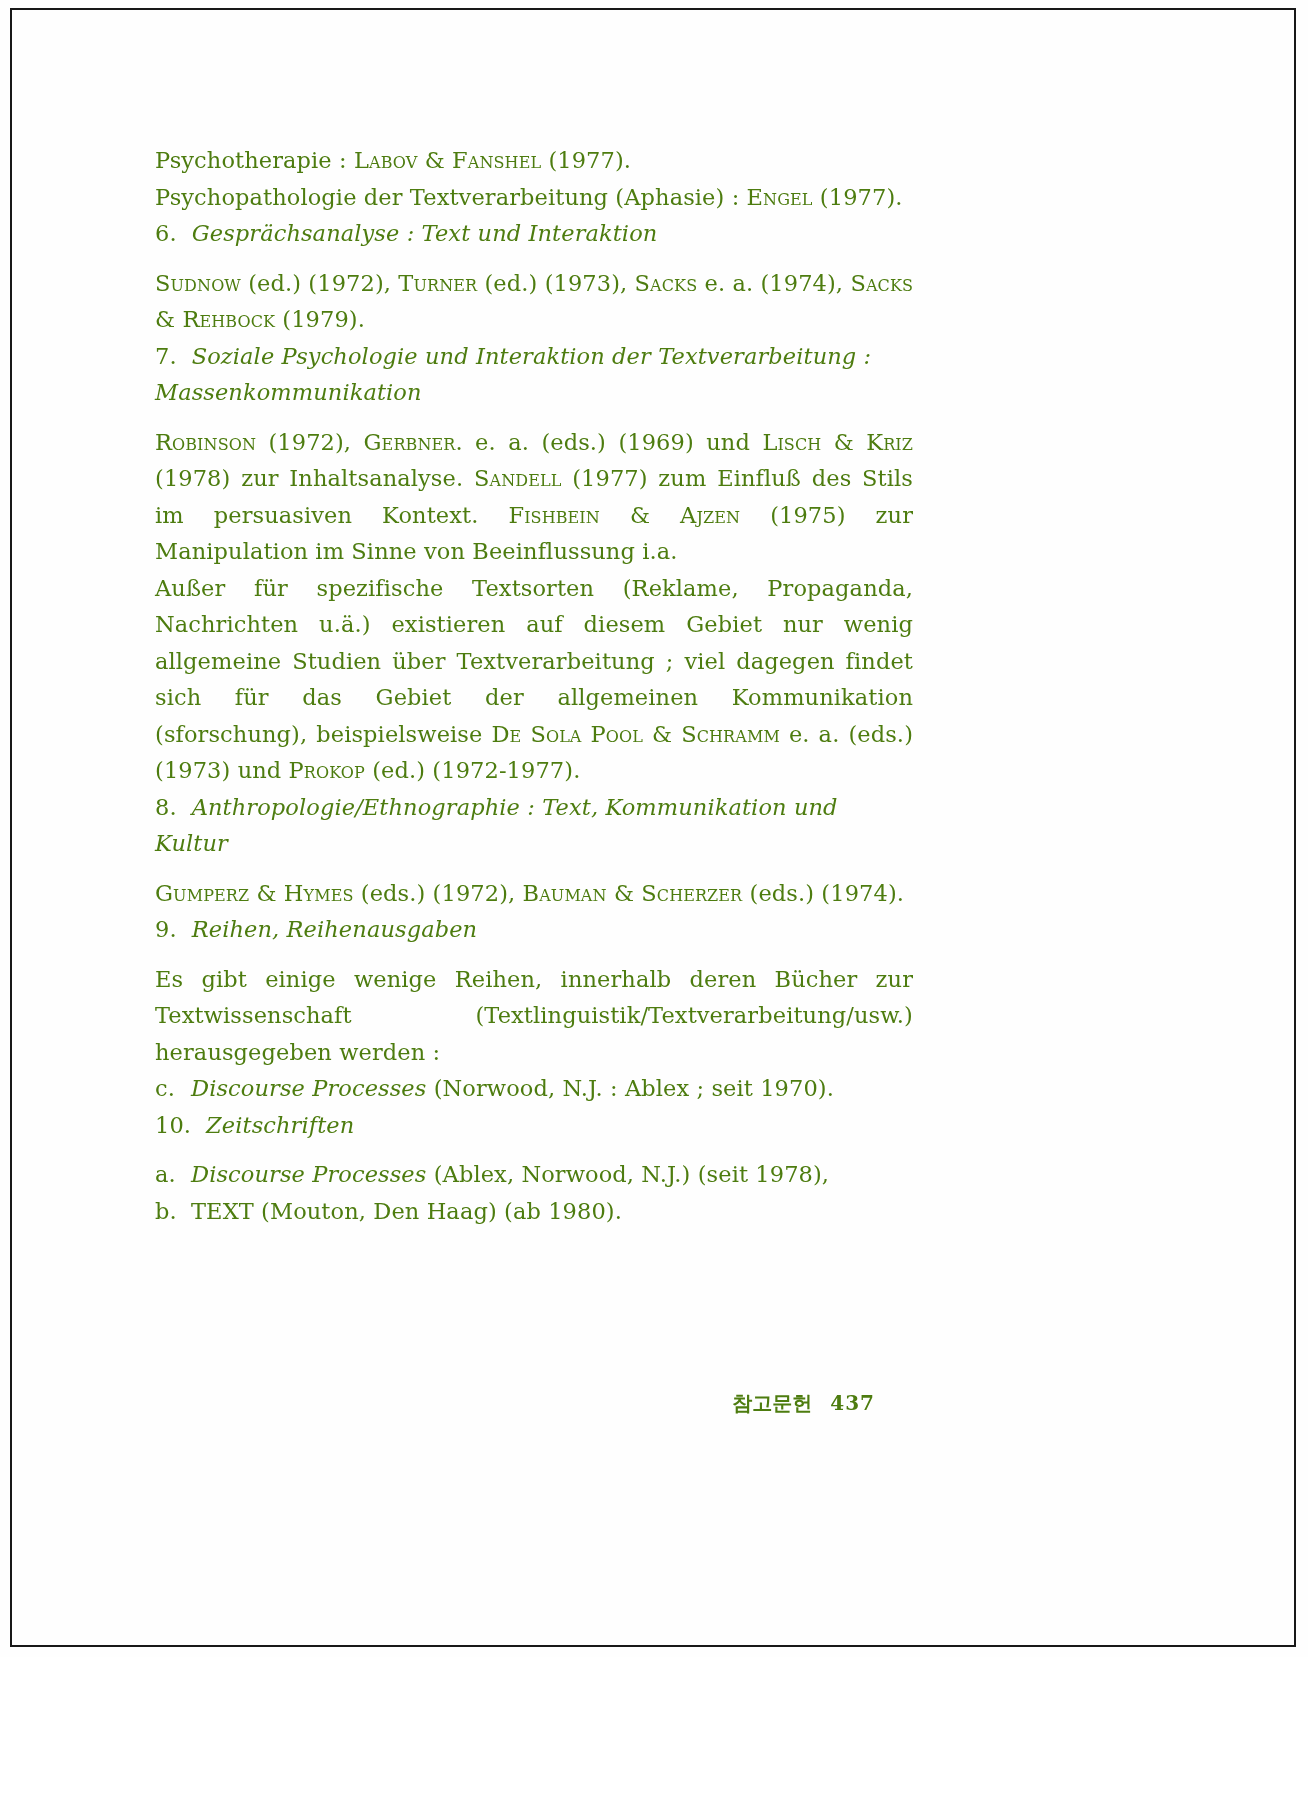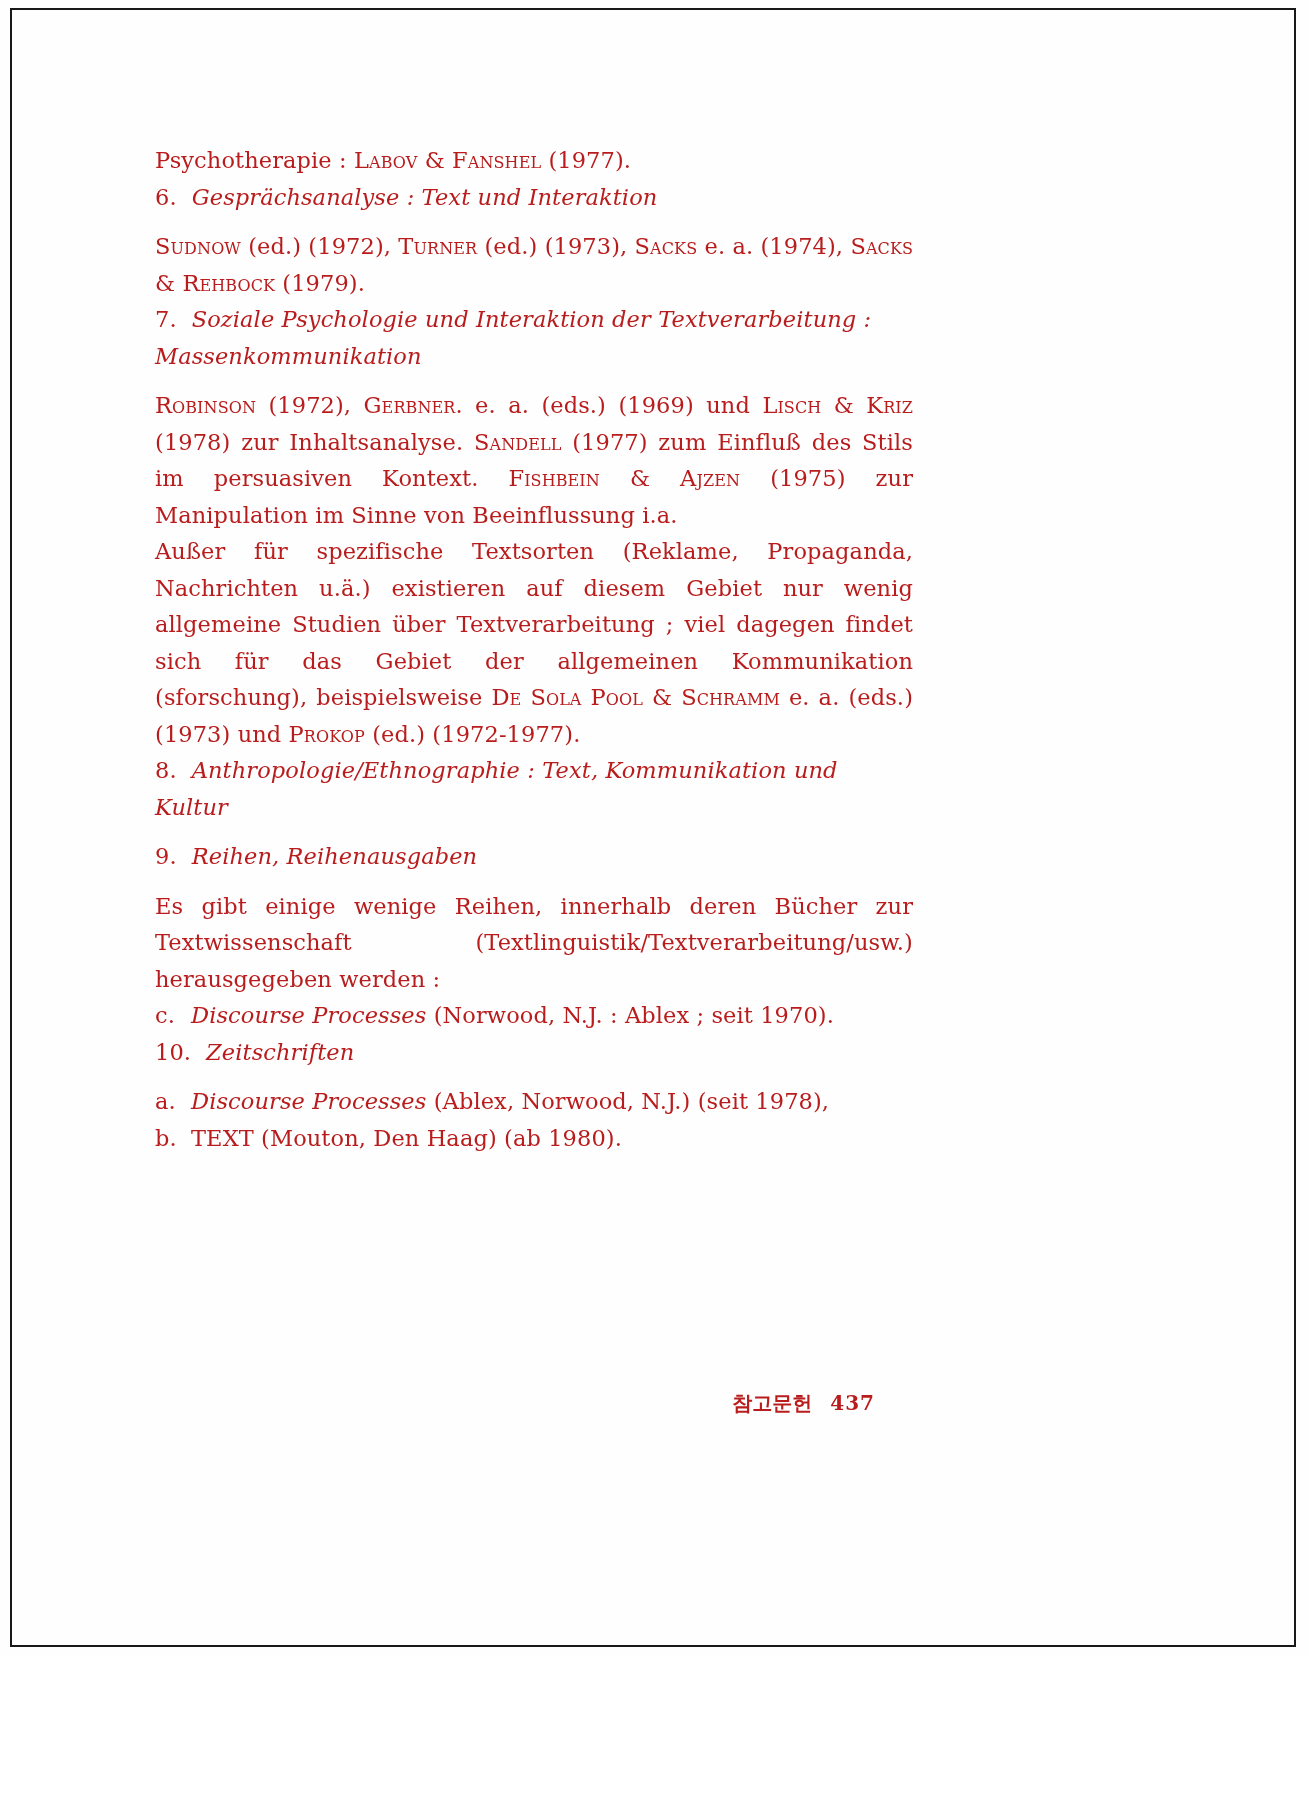--- a/index.html
+++ b/index.html
@@ -5,21 +5,21 @@
   * { margin: 0; padding: 0; box-sizing: border-box; }
   html, body { background: #ffffff; }
   body { width: 1308px; }
 
   .page {
     position: relative;
     width: 1308px;
     height: 1657px;
     background: #fefefe;
     font-family: "DejaVu Serif", "Liberation Serif", serif;
-    color: #b91c1c;
+    color: #4d7c0f;
     overflow: hidden;
   }
 
   
   .frame {
     position: absolute;
     left: 10px; top: 8px; right: 12px; bottom: 10px;
     border: 2px solid #181818;
     pointer-events: none;
   }
@@ -74,26 +74,28 @@
   }
 </style>
 </head>
 <body>
 
 <div class="page">
   <div class="frame"></div>
 
   <div class="content">
       <div class="para"><span>Psychotherapie : </span><span class="sc">Labov</span><span> &amp; </span><span class="sc">Fanshel</span><span> (1977).</span></div>
+      <div class="para"><span>Psychopathologie der Textverarbeitung (Aphasie)  :  </span><span class="sc">Engel</span><span> (1977).</span></div>
       <div class="heading"><span class="hnum">6.</span><span class="it">Gesprächsanalyse : Text und Interaktion</span></div>
       <div class="para"><span class="sc">Sudnow</span><span> (ed.) (1972),  </span><span class="sc">Turner</span><span> (ed.) (1973),  </span><span class="sc">Sacks</span><span> e. a.  (1974),  </span><span class="sc">Sacks</span><span> &amp; </span><span class="sc">Rehbock</span><span> (1979).</span></div>
       <div class="heading"><span class="hnum">7.</span><span class="it">Soziale Psychologie und Interaktion der Textverarbeitung : Massenkommunikation</span></div>
       <div class="para"><span class="sc">Robinson</span><span> (1972),  </span><span class="sc">Gerbner</span><span>. e. a. (eds.) (1969)  und </span><span class="sc">Lisch</span><span>  &amp; </span><span class="sc">Kriz</span><span> (1978)  zur Inhaltsanalyse. </span><span class="sc">Sandell</span><span> (1977)  zum Einfluß des Stils im persuasiven Kontext. </span><span class="sc">Fishbein</span><span> &amp; </span><span class="sc">Ajzen</span><span> (1975)  zur Manipulation im Sinne von Beeinflussung i.a.</span></div>
       <div class="para"><span>Außer für spezifische Textsorten (Reklame, Propaganda, Nachrichten u.ä.) existieren auf diesem Gebiet nur wenig allgemeine Studien über Textverarbeitung ; viel dagegen findet sich für das Gebiet der allgemeinen Kommunikation (sforschung),  beispielsweise </span><span class="sc">De Sola Pool</span><span> &amp; </span><span class="sc">Schramm</span><span> e. a. (eds.) (1973)  und </span><span class="sc">Prokop</span><span> (ed.) (1972-1977).</span></div>
       <div class="heading"><span class="hnum">8.</span><span class="it">Anthropologie/Ethnographie : Text, Kommunikation und Kultur</span></div>
+      <div class="para"><span class="sc">Gumperz</span><span> &amp; </span><span class="sc">Hymes</span><span> (eds.) (1972),  </span><span class="sc">Bauman</span><span> &amp; </span><span class="sc">Scherzer</span><span> (eds.) (1974).</span></div>
       <div class="heading"><span class="hnum">9.</span><span class="it">Reihen, Reihenausgaben</span></div>
       <div class="para"><span>Es gibt einige wenige Reihen, innerhalb deren Bücher zur Textwissenschaft (Textlinguistik/Textverarbeitung/usw.) herausgegeben werden :</span></div>
       <div class="para list"><span class="marker">c.</span><span class="it">Discourse Processes</span><span> (Norwood, N.J. : Ablex ; seit  1970).</span></div>
       <div class="heading"><span class="hnum">10.</span><span class="it">Zeitschriften</span></div>
       <div class="para list"><span class="marker">a.</span><span class="it">Discourse Processes</span><span> (Ablex, Norwood, N.J.) (seit  1978),</span></div>
       <div class="para list"><span class="marker">b.</span><span>TEXT (Mouton, Den Haag) (ab  1980).</span></div>
     </div>
 
   <div class="footer">
     <span class="ko">참고문헌</span><span class="pagenum">437</span>

